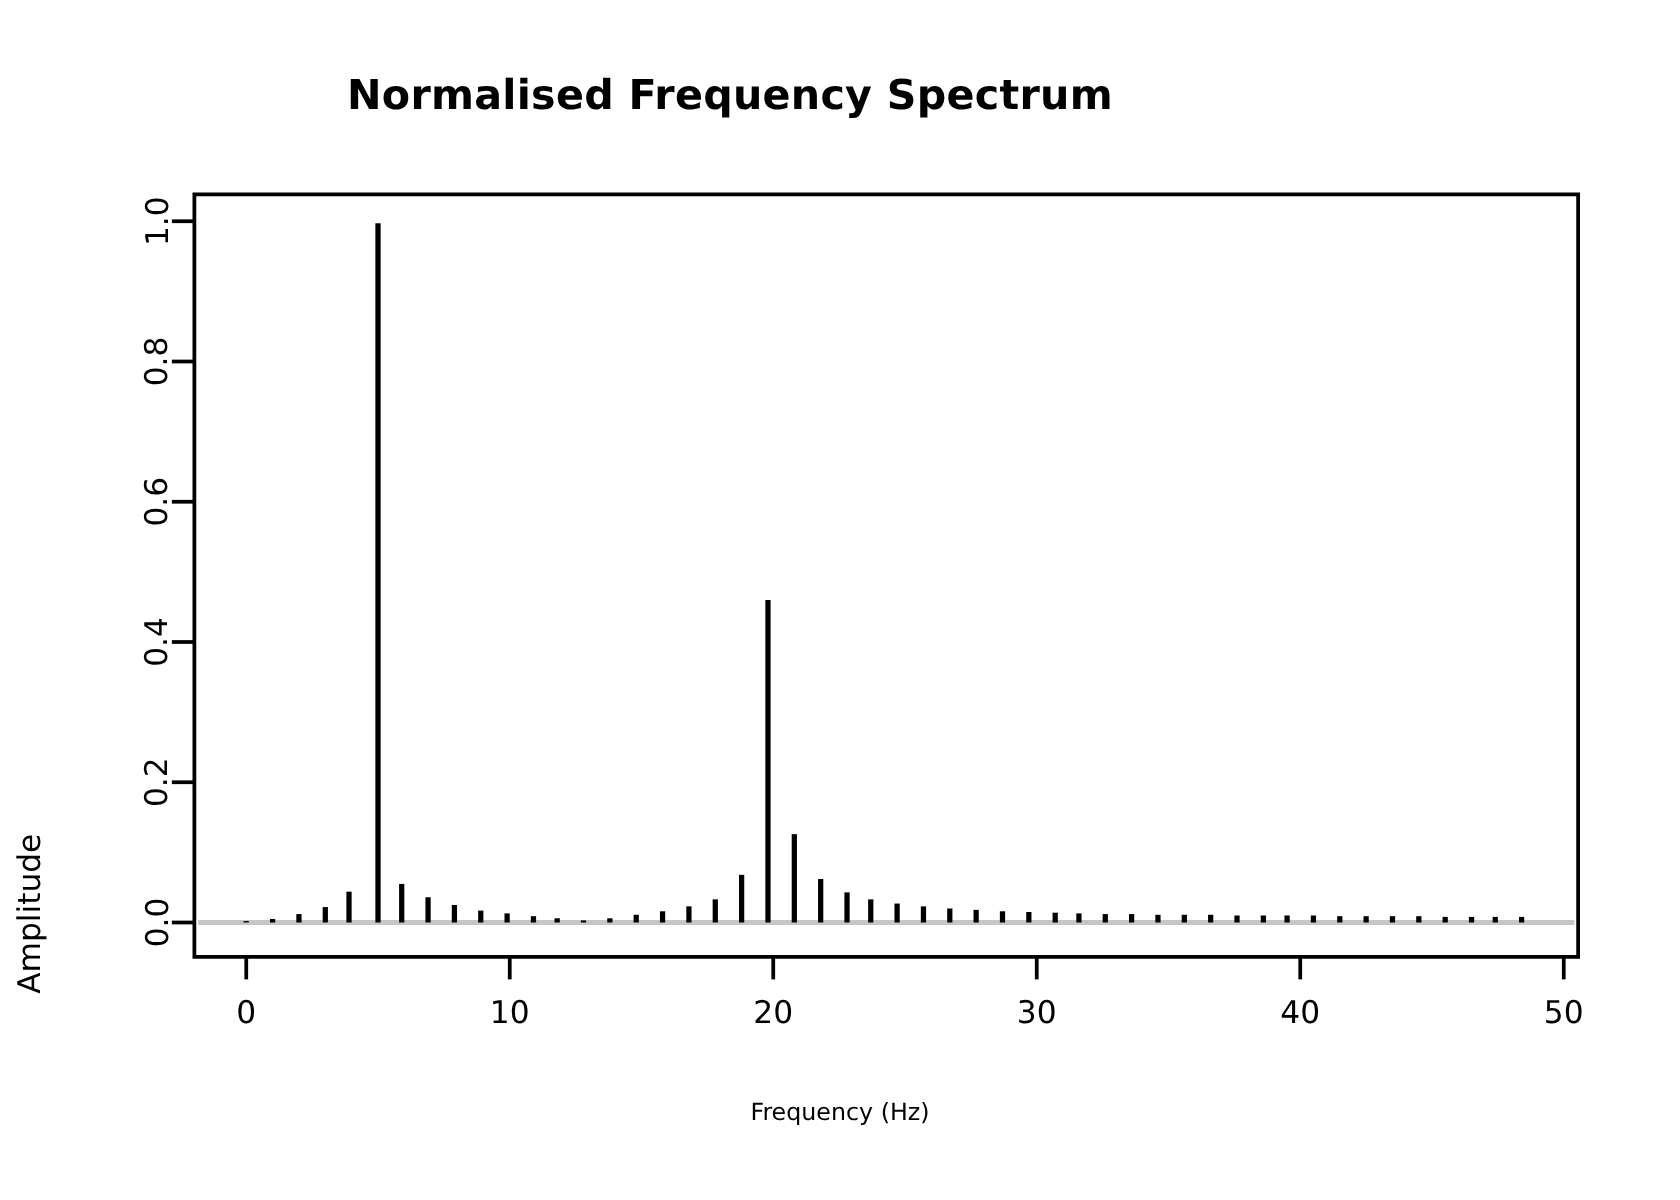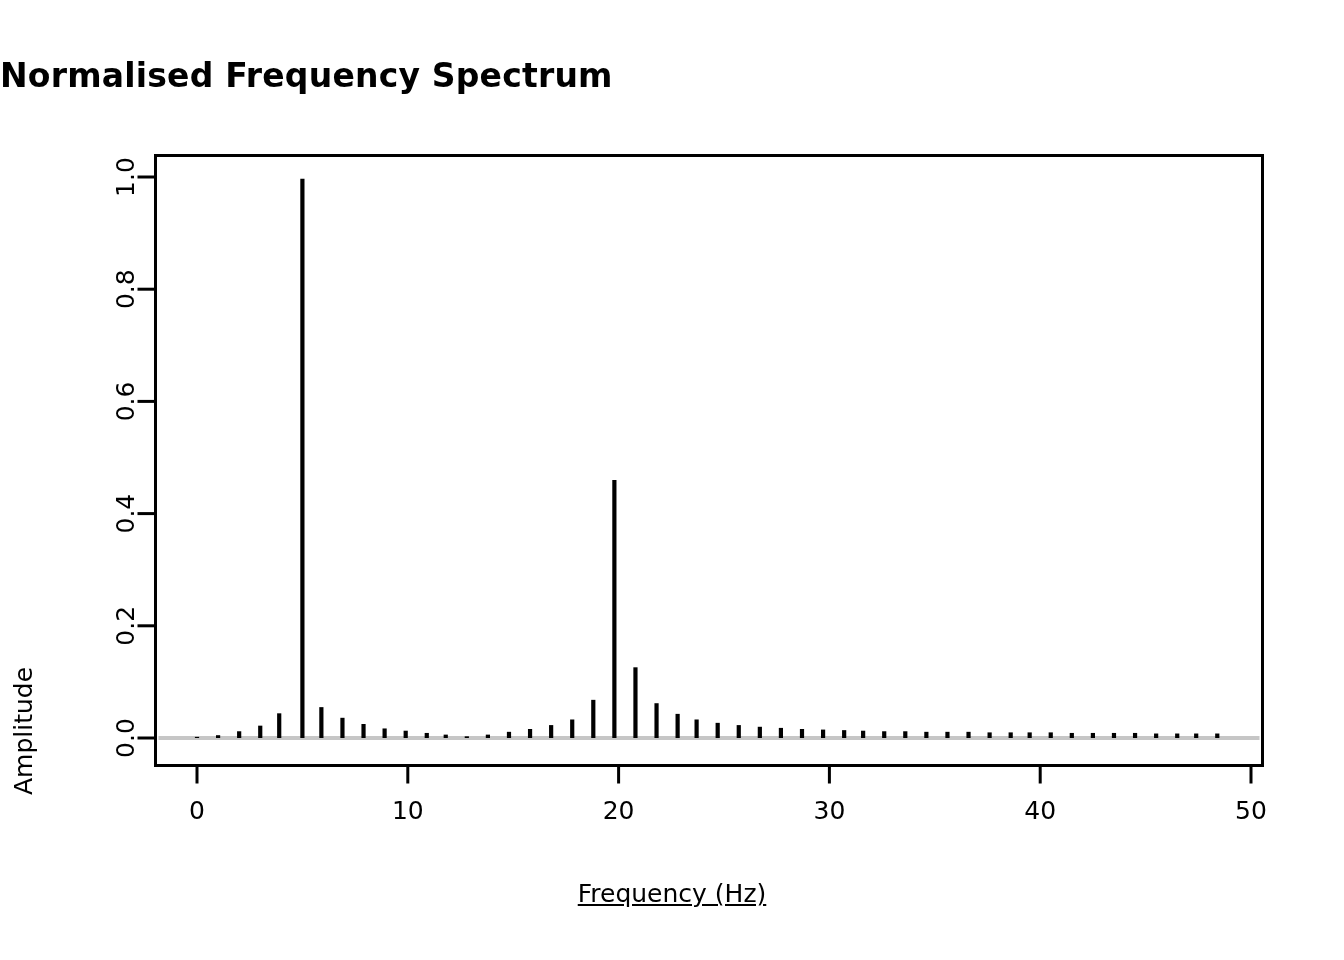--- a/index.html
+++ b/index.html
@@ -19,34 +19,34 @@
     position: absolute;
     left: 0; top: 0;
     width: 1344px;
     height: 960px;
   }
   .chart-title {
     position: absolute;
     left: 0;
     top: 56px;
     width: 1168px;
+    text-align: center;
     font-size: 33px;
     font-weight: bold;
     letter-spacing: 0.2px;
     font-family: "DejaVu Sans", sans-serif;
   }
   .axis-label-x {
     position: absolute;
     left: 0;
     top: 879px;
     width: 1344px;
     text-align: center;
-    font-size: 25px;
+    font-size: 19px;
     font-family: "DejaVu Sans", sans-serif;
-    text-decoration: underline;
   }
   .axis-label-y {
     position: absolute;
     left: 0px;
     top: 0px;
     width: 960px;
     text-align: center;
     font-size: 25px;
     font-family: "DejaVu Sans", sans-serif;
     transform-origin: 0 0;

